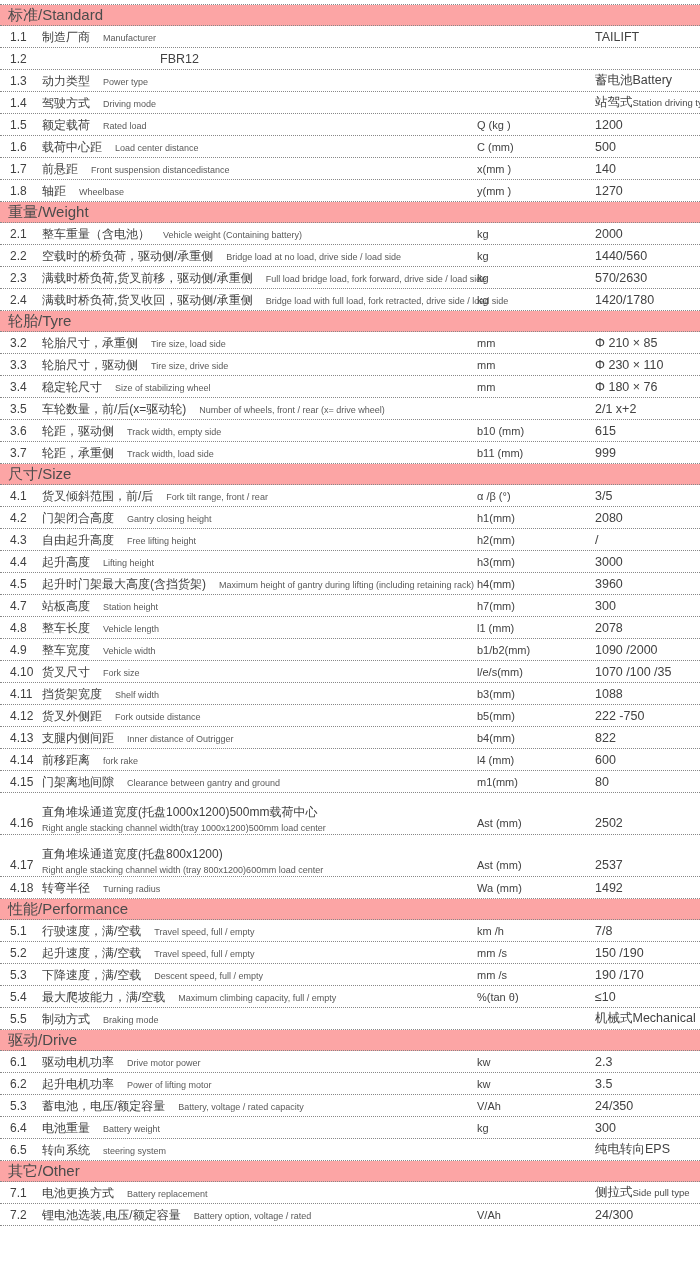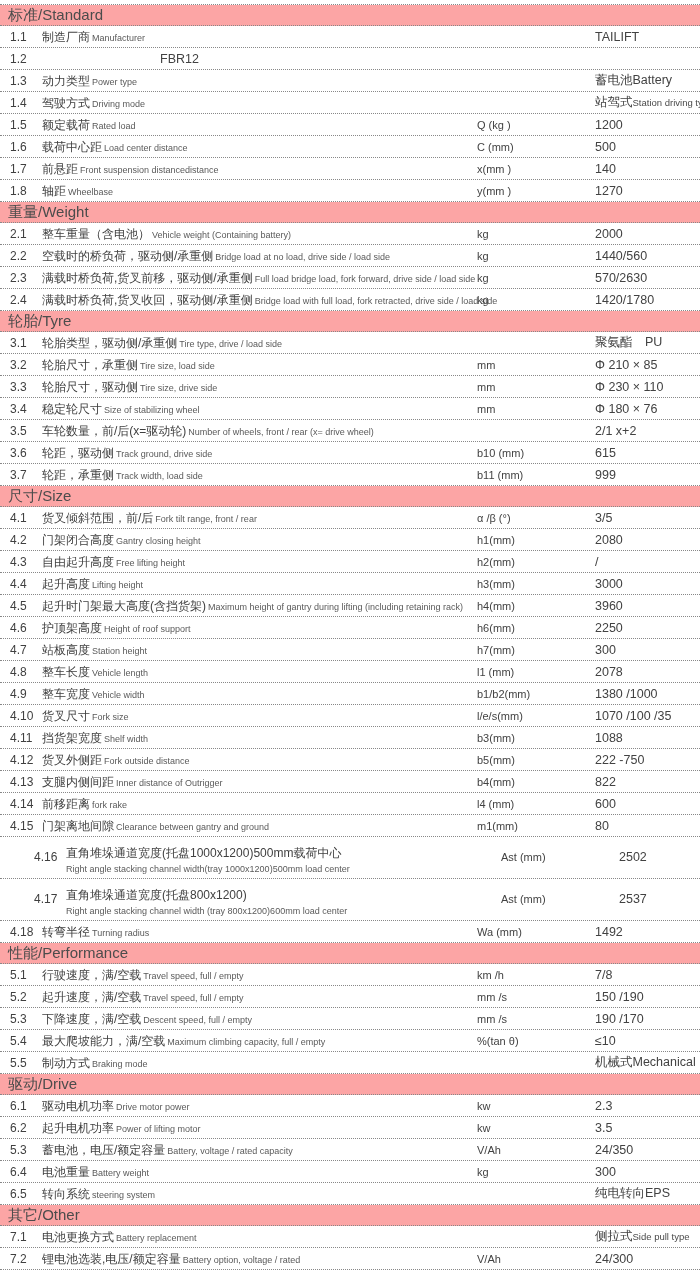--- a/index.html
+++ b/index.html
@@ -11,28 +11,28 @@
   .spec-table{margin-top:4px;border-top:1px dotted #888;}
   .section-header{
     box-sizing:border-box;height:21px;line-height:20px;
     background:#fca5a5;border-bottom:1px dotted #888;
     padding-left:8px;font-size:15px;color:#4c4c4c;
   }
   .row{
     box-sizing:border-box;height:22px;border-bottom:1px dotted #888;
     display:flex;align-items:center;white-space:nowrap;
   }
-  .row.tall{height:42px;align-items:center;padding-left:24px;}
+  .row.tall{height:42px;align-items:flex-end;}
   .col-num{
     box-sizing:border-box;width:42px;padding-left:10px;flex:0 0 42px;
     font-size:12px;color:#3f3f3f;
   }
   .col-label{flex:0 0 435px;width:435px;overflow:visible;}
   .cn{font-size:12px;color:#3f3f3f;}
-  .en{font-size:9px;color:#5a5a5a;margin-left:2px;}
+  .en{font-size:9px;color:#5a5a5a;margin-left:13px;}
   .col-unit{flex:0 0 110px;width:110px;font-size:11px;color:#424242;}
   .col-value{flex:0 0 113px;width:113px;font-size:12.5px;color:#424242;margin-left:8px;}
   .value-sub{font-size:9.5px;color:#4a4a4a;}
   .row.tall .col-num,.row.tall .col-unit,.row.tall .col-value{line-height:21px;}
   .row.tall .cn{display:block;line-height:20px;padding-top:2px;}
   .row.tall .en2{display:block;font-size:9px;color:#5a5a5a;line-height:12px;}
 </style>
 </head>
 <body>
 
@@ -105,26 +105,20 @@
       <span class="col-value"><span class="value-main">570/2630</span></span>
     </div>
     <div class="row">
       <span class="col-num">2.4</span>
       <div class="col-label"><span class="cn">满载时桥负荷,货叉收回，驱动侧/承重侧</span><span class="en">Bridge load with full load, fork retracted, drive side / load side</span></div>
       <span class="col-unit">kg</span>
       <span class="col-value"><span class="value-main">1420/1780</span></span>
     </div>
     <div class="section-header"><span class="section-title">轮胎/Tyre</span></div>
     <div class="row">
-      <span class="col-num">3.1</span>
-      <div class="col-label"><span class="cn">轮胎类型，驱动侧/承重侧</span><span class="en">Tire type, drive / load side</span></div>
-      <span class="col-unit"></span>
-      <span class="col-value"><span class="value-main">聚氨酯　PU</span></span>
-    </div>
-    <div class="row">
       <span class="col-num">3.2</span>
       <div class="col-label"><span class="cn">轮胎尺寸，承重侧</span><span class="en">Tire size, load side</span></div>
       <span class="col-unit">mm</span>
       <span class="col-value"><span class="value-main">Φ 210 × 85</span></span>
     </div>
     <div class="row">
       <span class="col-num">3.3</span>
       <div class="col-label"><span class="cn">轮胎尺寸，驱动侧</span><span class="en">Tire size, drive side</span></div>
       <span class="col-unit">mm</span>
       <span class="col-value"><span class="value-main">Φ 230 × 110</span></span>
@@ -136,21 +130,21 @@
       <span class="col-value"><span class="value-main">Φ 180 × 76</span></span>
     </div>
     <div class="row">
       <span class="col-num">3.5</span>
       <div class="col-label"><span class="cn">车轮数量，前/后(x=驱动轮)</span><span class="en">Number of wheels, front / rear (x= drive wheel)</span></div>
       <span class="col-unit"></span>
       <span class="col-value"><span class="value-main">2/1 x+2</span></span>
     </div>
     <div class="row">
       <span class="col-num">3.6</span>
-      <div class="col-label"><span class="cn">轮距，驱动侧</span><span class="en">Track ground, drive side</span></div>
+      <div class="col-label"><span class="cn">轮距，驱动侧</span><span class="en">Track width, empty side</span></div>
       <span class="col-unit">b10 (mm)</span>
       <span class="col-value"><span class="value-main">615</span></span>
     </div>
     <div class="row">
       <span class="col-num">3.7</span>
       <div class="col-label"><span class="cn">轮距，承重侧</span><span class="en">Track width, load side</span></div>
       <span class="col-unit">b11 (mm)</span>
       <span class="col-value"><span class="value-main">999</span></span>
     </div>
     <div class="section-header"><span class="section-title">尺寸/Size</span></div>
@@ -178,42 +172,36 @@
       <span class="col-unit">h3(mm)</span>
       <span class="col-value"><span class="value-main">3000</span></span>
     </div>
     <div class="row">
       <span class="col-num">4.5</span>
       <div class="col-label"><span class="cn">起升时门架最大高度(含挡货架)</span><span class="en">Maximum height of gantry during lifting (including retaining rack)</span></div>
       <span class="col-unit">h4(mm)</span>
       <span class="col-value"><span class="value-main">3960</span></span>
     </div>
     <div class="row">
-      <span class="col-num">4.6</span>
-      <div class="col-label"><span class="cn">护顶架高度</span><span class="en">Height of roof support</span></div>
-      <span class="col-unit">h6(mm)</span>
-      <span class="col-value"><span class="value-main">2250</span></span>
-    </div>
-    <div class="row">
       <span class="col-num">4.7</span>
       <div class="col-label"><span class="cn">站板高度</span><span class="en">Station height</span></div>
       <span class="col-unit">h7(mm)</span>
       <span class="col-value"><span class="value-main">300</span></span>
     </div>
     <div class="row">
       <span class="col-num">4.8</span>
       <div class="col-label"><span class="cn">整车长度</span><span class="en">Vehicle length</span></div>
       <span class="col-unit">l1 (mm)</span>
       <span class="col-value"><span class="value-main">2078</span></span>
     </div>
     <div class="row">
       <span class="col-num">4.9</span>
       <div class="col-label"><span class="cn">整车宽度</span><span class="en">Vehicle width</span></div>
       <span class="col-unit">b1/b2(mm)</span>
-      <span class="col-value"><span class="value-main">1380 /1000</span></span>
+      <span class="col-value"><span class="value-main">1090 /2000</span></span>
     </div>
     <div class="row">
       <span class="col-num">4.10</span>
       <div class="col-label"><span class="cn">货叉尺寸</span><span class="en">Fork size</span></div>
       <span class="col-unit">l/e/s(mm)</span>
       <span class="col-value"><span class="value-main">1070 /100 /35</span></span>
     </div>
     <div class="row">
       <span class="col-num">4.11</span>
       <div class="col-label"><span class="cn">挡货架宽度</span><span class="en">Shelf width</span></div>

